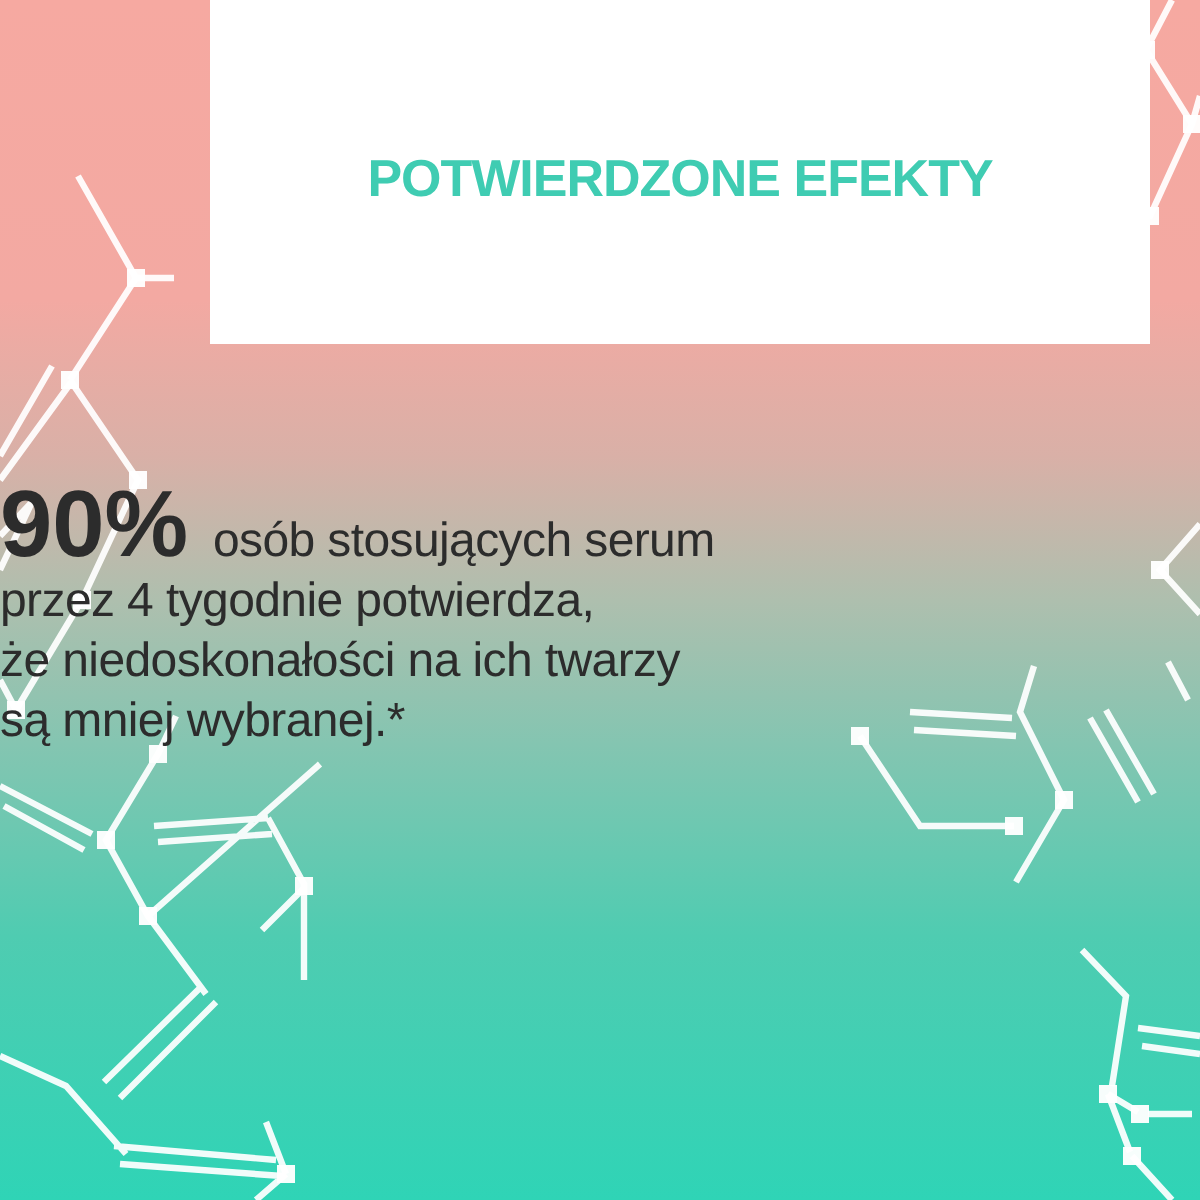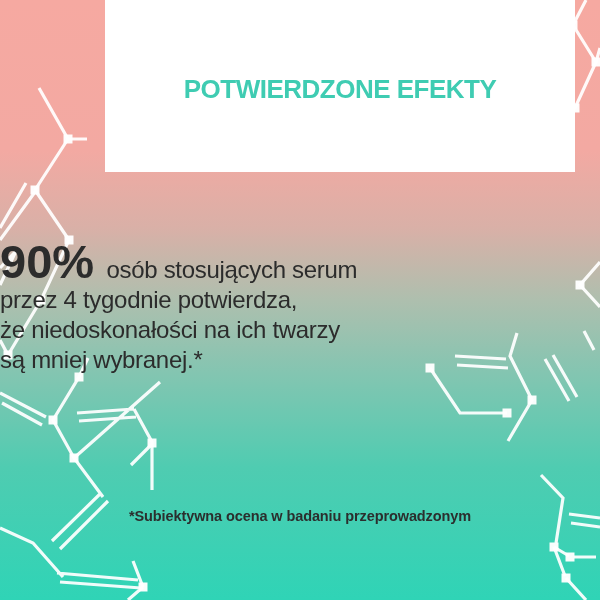--- a/index.html
+++ b/index.html
@@ -132,16 +132,15 @@
   </div>
 
   <div class="claim">
     <div class="claim-line"><span class="stat">90%</span><span> osób stosujących serum</span></div>
     <div class="claim-line">przez 4 tygodnie potwierdza,</div>
     <div class="claim-line"><span>że </span><span class="b">niedoskonałości</span><span> na ich twarzy</span></div>
     <div class="claim-line"><span>są </span><span class="b">mniej wybranej.</span><span>*</span></div>
   </div>
 
   <div class="footnote">
-    <div class="footnote-line">*Subiektywna ocena w badaniu przeprowadzonym</div>
   </div>
 
 </div>
 
 </body></html>

